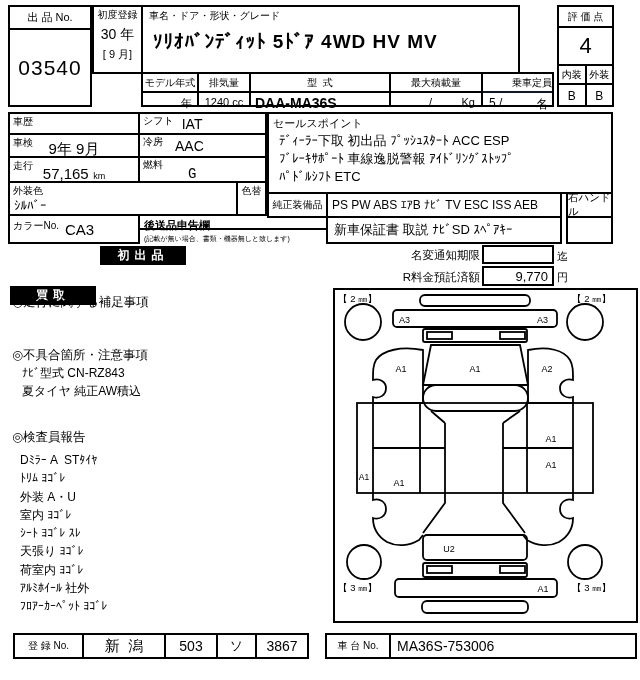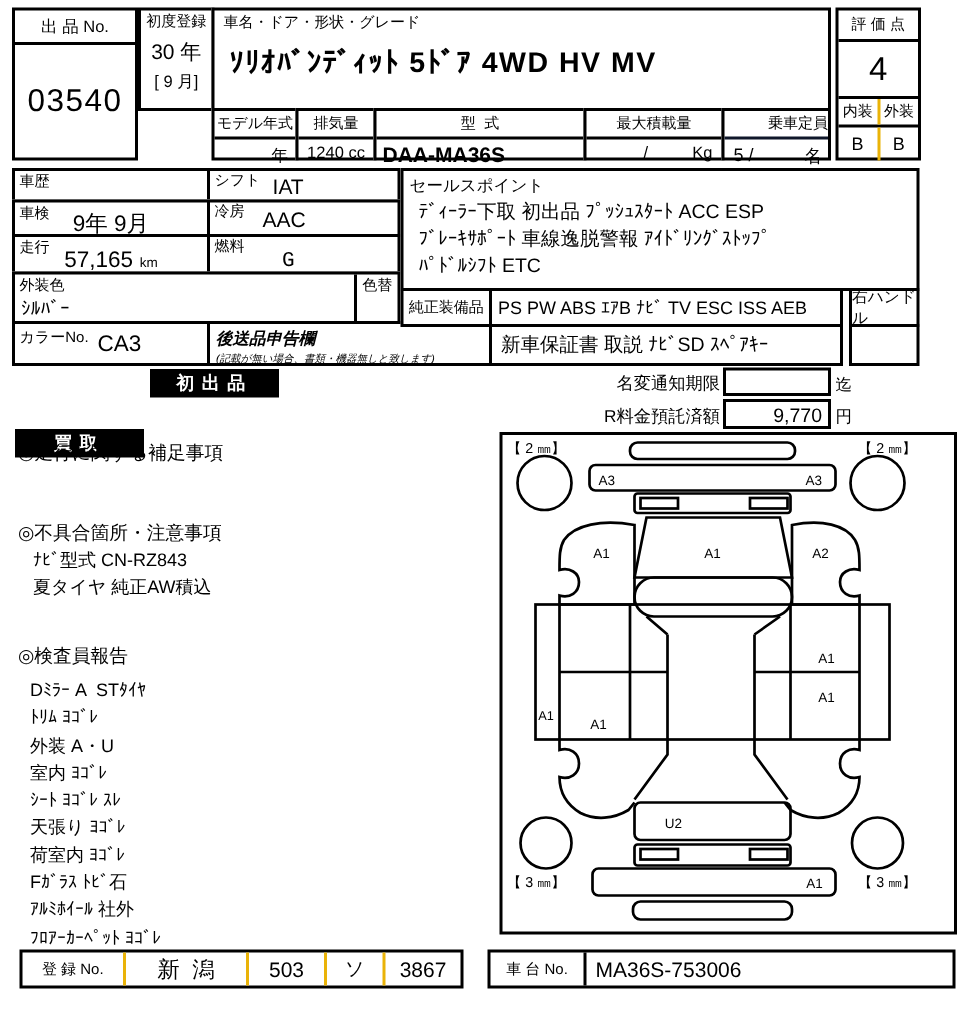--- a/index.html
+++ b/index.html
@@ -13,37 +13,37 @@
   .pre{white-space:pre;}
   .lbl{font-size:10px;line-height:11px;}
   .hd{font-size:11px;text-align:center;}
   .ctr{display:flex;align-items:center;justify-content:center;}
   .badge{background:#000;color:#fff;font-size:12px;font-weight:bold;
          display:flex;align-items:center;justify-content:center;letter-spacing:5px;}
   .note-title{font-size:12.5px;}
   .note-line{font-size:12px;padding-left:10px;line-height:18px;}
   .insp-item{font-size:12px;line-height:18.3px;padding-left:8px;}
   svg text{font-family:"Liberation Sans","DejaVu Sans",sans-serif;fill:#000;}
-  .dvd{border-left:2px solid #eab308;}
+  .dvd{border-left:2px solid #000000;}
 </style>
 </head>
 <body>
 
 <div class="bx" style="left:8px;top:5px;width:84px;height:102px;">
   <div class="hd pre" style="border-bottom:2px solid #000;padding:3px 0;">出 品 No.</div>
   <div style="font-size:21px;text-align:center;margin-top:26px;letter-spacing:1px;">03540</div>
 </div>
 
 <div class="bx" style="left:92px;top:5px;width:51px;height:69px;">
   <div class="lbl" style="text-align:center;padding-top:2px;">初度登録</div>
   <div style="font-size:14px;text-align:center;margin-top:6px;">30 年</div>
   <div style="font-size:11px;text-align:center;margin-top:3px;">[ 9 月]</div>
 </div>
 
-<div class="bx" style="left:141px;top:5px;width:413px;height:69px;">
+<div class="bx" style="left:141px;top:5px;width:379px;height:69px;">
   <div class="lbl" style="padding:3px 0 0 6px;">車名・ドア・形状・グレード</div>
   <div class="pre" style="font-size:19px;font-weight:bold;padding:10px 0 0 10px;letter-spacing:1px;">ｿﾘｵﾊﾞﾝﾃﾞｨｯﾄ 5ﾄﾞｱ 4WD HV MV</div>
 </div>
 
 <div class="bx" style="left:141px;top:72px;width:58px;height:35px;">
   <div class="lbl" style="text-align:center;border-bottom:2px solid #000;padding:3px 0;">モデル年式</div>
   <div style="font-size:11px;text-align:right;padding:3px 5px 0 0;">年</div>
 </div>
 <div class="bx" style="left:197px;top:72px;width:54px;height:35px;">
   <div class="lbl" style="text-align:center;border-bottom:2px solid #000;padding:3px 0;">排気量</div>
@@ -115,21 +115,21 @@
   <div style="font-size:13px;padding:2px 0 0 4px;">ｼﾙﾊﾞｰ</div>
   <div class="abs" style="right:0;top:0;width:29px;height:31px;border-left:2px solid #000;">
     <div class="lbl" style="text-align:center;padding-top:2px;">色替</div>
   </div>
 </div>
 
 <div class="bx" style="left:8px;top:214px;width:132px;height:30px;display:flex;align-items:center;">
   <span class="lbl" style="padding:0 0 8px 3px;">カラーNo.</span>
   <span style="font-size:15px;margin-left:6px;">CA3</span>
 </div>
-<div class="bx" style="left:138px;top:214px;width:190px;height:30px;font-style:italic;">
+<div class="bx" style="left:138px;top:214px;width:190px;height:16px;">
   <div style="font-size:11px;font-weight:bold;padding:2px 0 0 4px;">後送品申告欄</div>
   <div style="font-size:7px;padding:1px 0 0 4px;">(記載が無い場合、書類・機器無しと致します)</div>
 </div>
 
 <div class="bx" style="left:267px;top:112px;width:346px;height:82px;">
   <div style="font-size:11px;padding:2px 0 0 4px;">セールスポイント</div>
   <div style="font-size:13px;line-height:18px;padding-left:10px;margin-top:1px;">
     <div class="pre">ﾃﾞｨｰﾗｰ下取 初出品 ﾌﾟｯｼｭｽﾀｰﾄ ACC ESP</div>
     <div class="pre">ﾌﾞﾚｰｷｻﾎﾟｰﾄ 車線逸脱警報 ｱｲﾄﾞﾘﾝｸﾞｽﾄｯﾌﾟ</div>
     <div class="pre">ﾊﾟﾄﾞﾙｼﾌﾄ ETC</div>
@@ -172,21 +172,20 @@
 
 <div class="abs" style="left:12px;top:429px;">
   <div class="note-title" style="margin-bottom:5px;">◎検査員報告</div>
   <div class="insp-item pre">Dﾐﾗｰ A  STﾀｲﾔ</div>
   <div class="insp-item pre">ﾄﾘﾑ ﾖｺﾞﾚ</div>
   <div class="insp-item pre">外装 A・U</div>
   <div class="insp-item pre">室内 ﾖｺﾞﾚ</div>
   <div class="insp-item pre">ｼｰﾄ ﾖｺﾞﾚ ｽﾚ</div>
   <div class="insp-item pre">天張り ﾖｺﾞﾚ</div>
   <div class="insp-item pre">荷室内 ﾖｺﾞﾚ</div>
-  <div class="insp-item pre">Fｶﾞﾗｽ ﾄﾋﾞ石</div>
   <div class="insp-item pre">ｱﾙﾐﾎｲｰﾙ 社外</div>
   <div class="insp-item pre">ﾌﾛｱｰｶｰﾍﾟｯﾄ ﾖｺﾞﾚ</div>
 </div>
 
 <div class="bx" style="left:333px;top:288px;width:305px;height:335px;">
   <svg width="301" height="331" viewBox="0 0 301 331">
     <g stroke="#000" stroke-width="1.8" fill="none">
 
       <circle cx="28" cy="32" r="18"></circle>
       <circle cx="250" cy="32" r="18"></circle>

